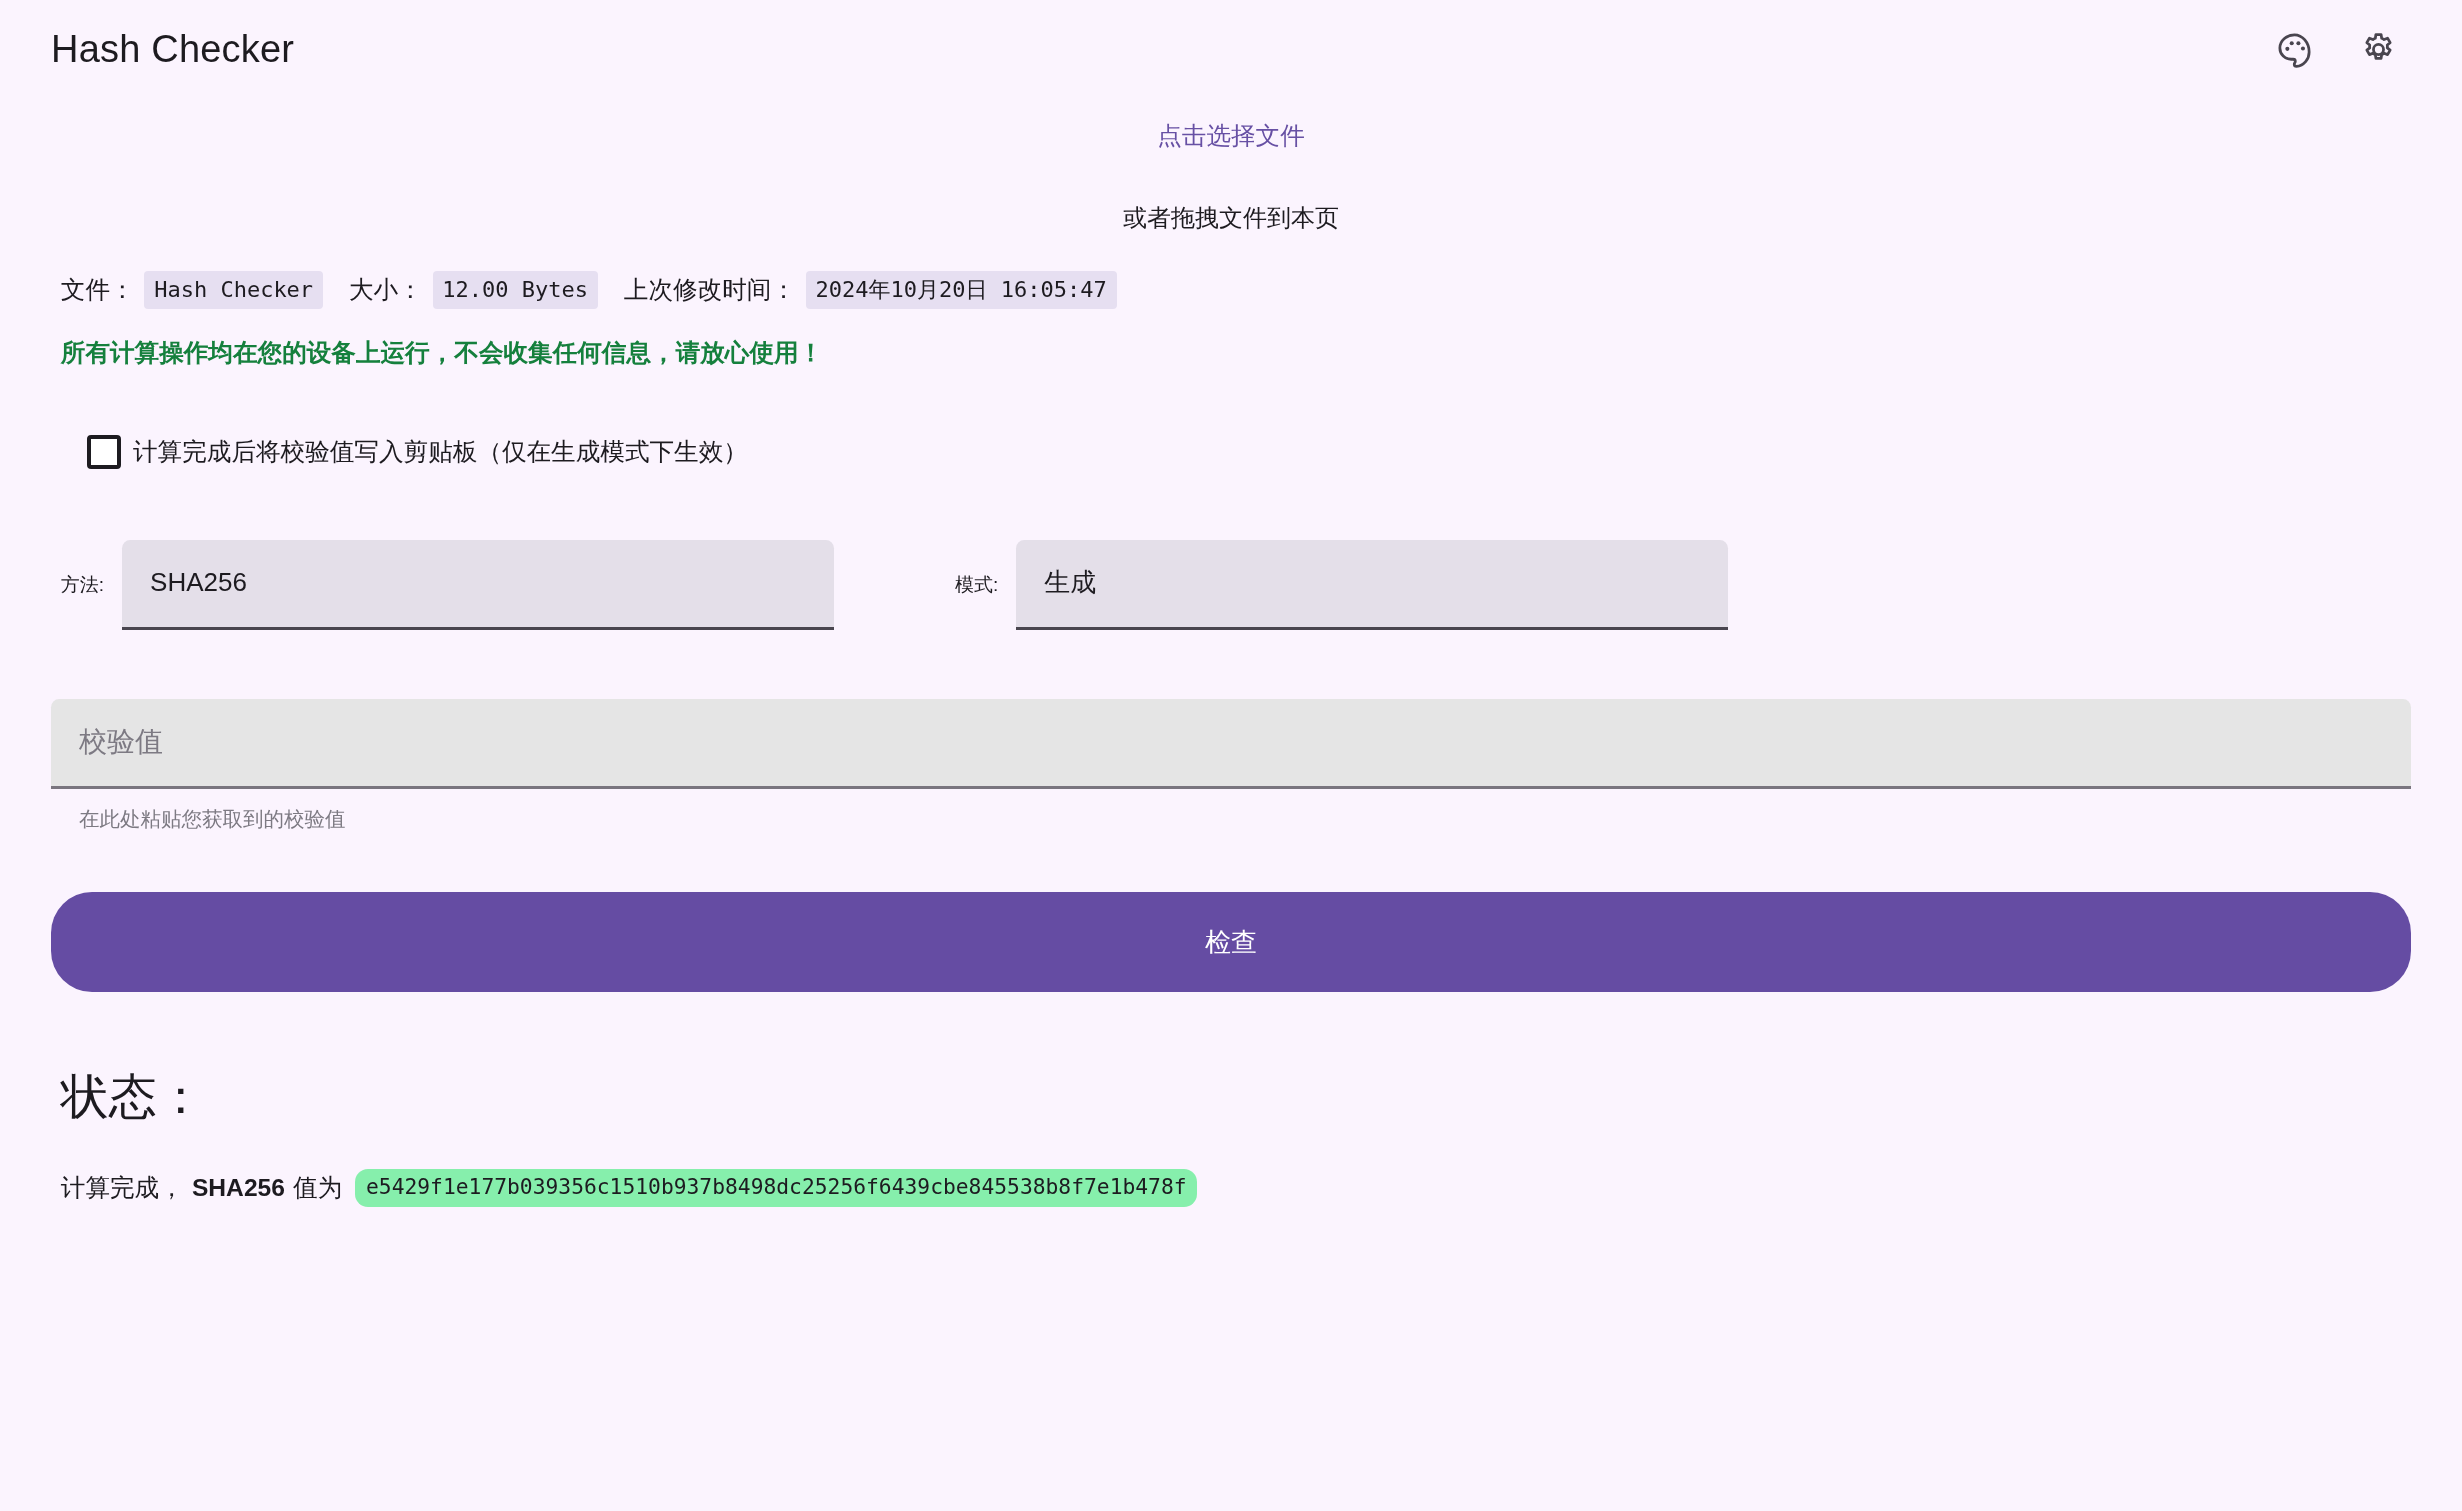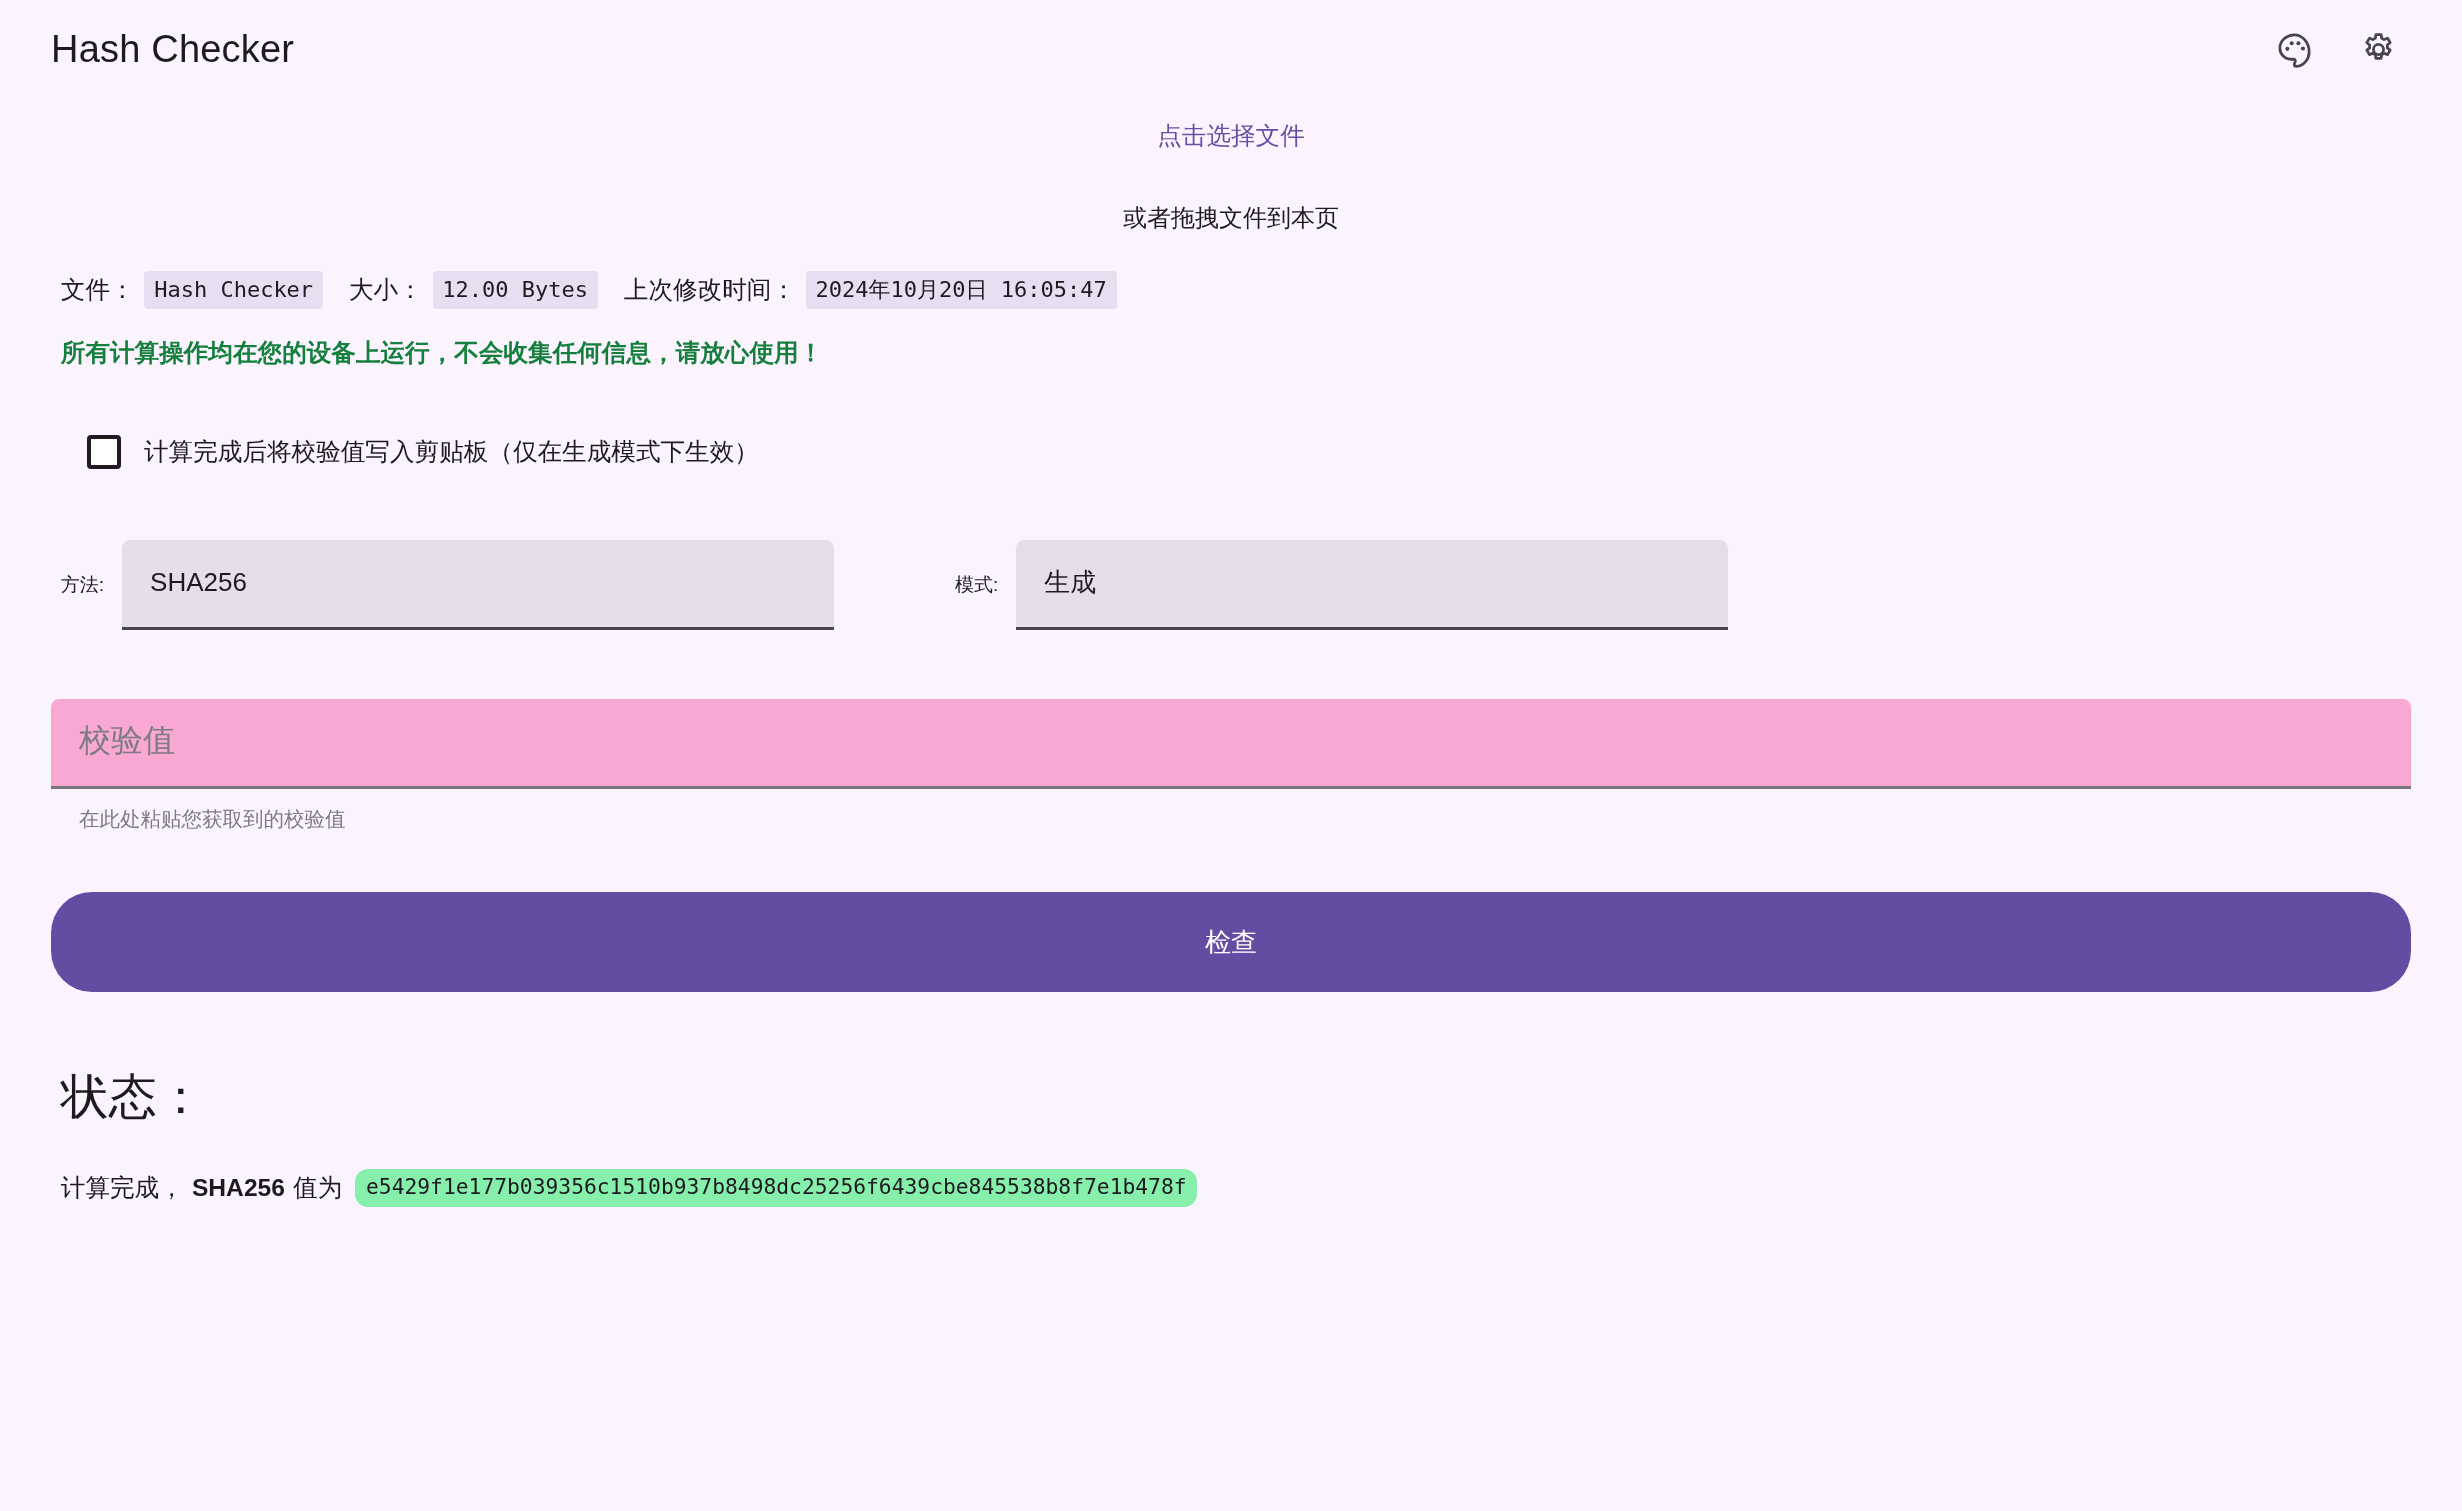--- a/index.html
+++ b/index.html
@@ -103,21 +103,21 @@
     color: #15803d;
     line-height: 1.3;
   }
 
   
   .checkbox-row {
     display: flex;
     align-items: center;
     margin-top: 66px;
     padding-left: 36px;
-    gap: 23px;
+    gap: 12px;
   }
   .checkbox-box {
     width: 34px;
     height: 34px;
     border: 4.1px solid #1d1b20;
     border-radius: 4.1px;
     background: #ffffff;
     flex: none;
     cursor: pointer;
   }
@@ -166,28 +166,28 @@
   .field-group.mode { margin-left: 121px; }
   .field-group.mode .select-box { width: 712px; }
 
   
   .hash-field {
     margin-top: 69px;
   }
   .hash-input {
     width: 100%;
     height: 90px;
-    background: #f9a8d4;
+    background: #e5e5e5;
     border: none;
     border-bottom: 3.3px solid #7a757f;
     border-top-left-radius: 8.2px;
     border-top-right-radius: 8.2px;
     padding: 0 28px;
-    font-family: Liberation Mono, monospace;
-    font-size: 32px;
+    font-family: Liberation Serif, serif;
+    font-size: 28px;
     color: #1d1b20;
     outline: none;
   }
   .hash-input::placeholder { color: #7d7a83; }
   .hash-helper {
     font-size: 20.5px;
     color: #7d7a83;
     margin-top: 18px;
     padding-left: 28px;
     line-height: 1.2;

